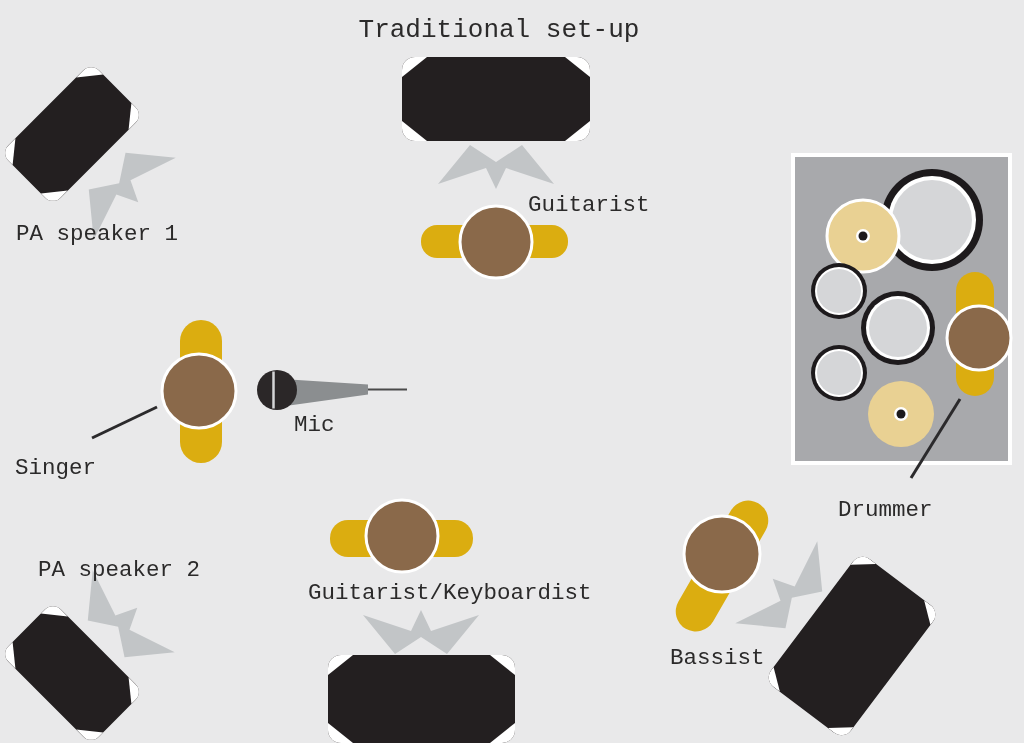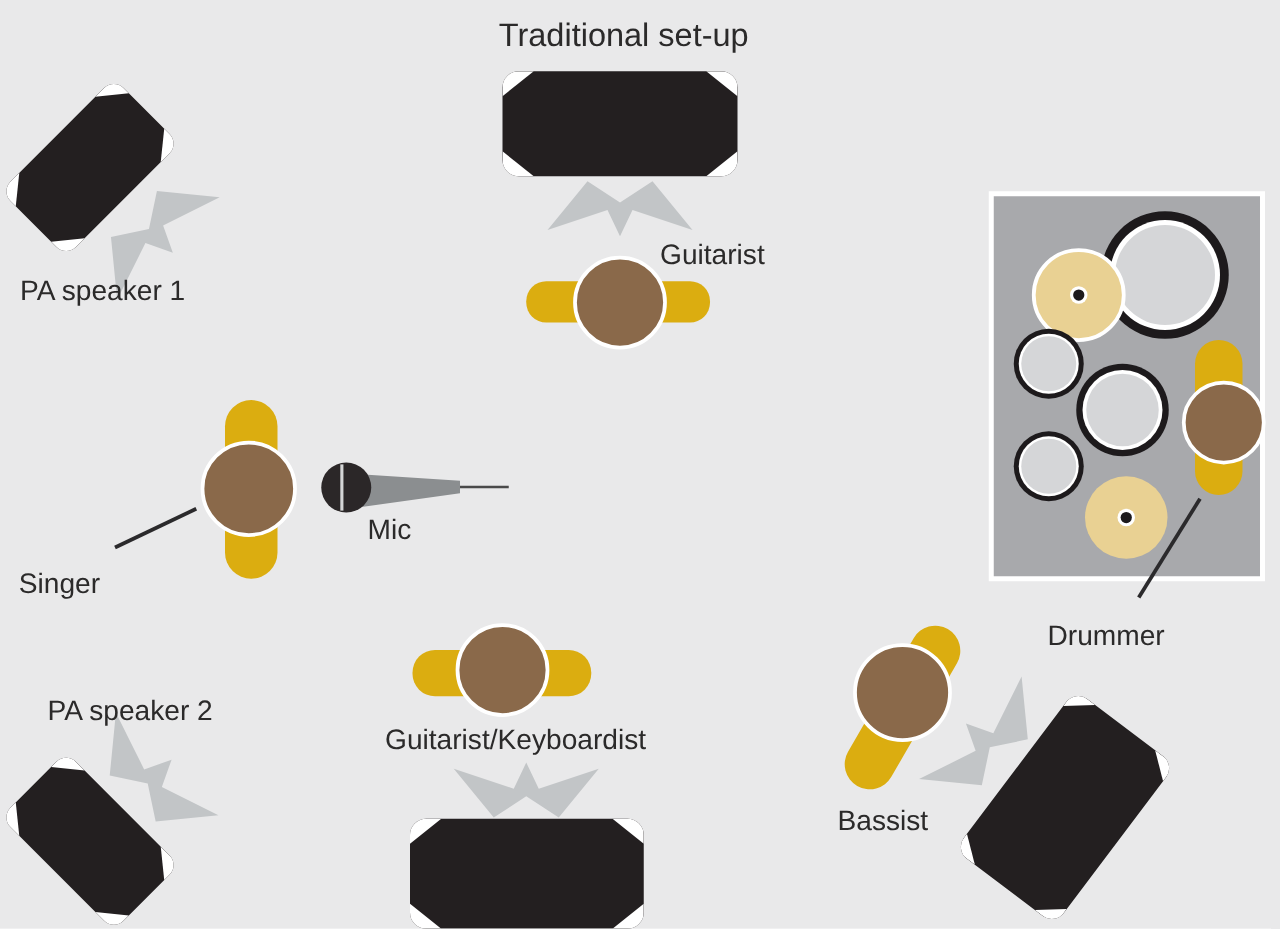--- a/index.html
+++ b/index.html
@@ -1,21 +1,21 @@
 <!DOCTYPE html>
 <html style="--background: #e9e9ea; --amp-black: #231f20; --burst-gray: #c2c5c7; --body-yellow: #dbad10; --head-brown: #8a694a; --cymbal-tan: #e9d193; --rug-gray: #a8a9ac; --drum-gray: #d5d6d8; --text: #2b2a2a;"><head>
 <meta charset="utf-8">
 <style>
   html,body{margin:0;padding:0;}
   .stage{
     position:relative;
     width:1024px;height:743px;
     background:var(--background,#e9e9ea);
     overflow:hidden;
-    font-family:Liberation Sans, sans-serif;
+    font-family:Liberation Mono, monospace;
   }
   svg{position:absolute;inset:0;display:block;}
   .amp-body{fill:var(--amp-black,#231f20);}
   .corner-notch{fill:#ffffff;}
   .crown{fill:var(--burst-gray,#c2c5c7);}
   .person-body{fill:var(--body-yellow,#dbad10);}
   .person-head{fill:var(--head-brown,#8a694a);stroke:#ffffff;stroke-width:3;}
   .rug{fill:var(--rug-gray,#a8a9ac);stroke:#ffffff;stroke-width:4;}
   .cymbal{fill:var(--cymbal-tan,#e9d193);}
   .cymbal-outlined{stroke:#ffffff;stroke-width:3;}

